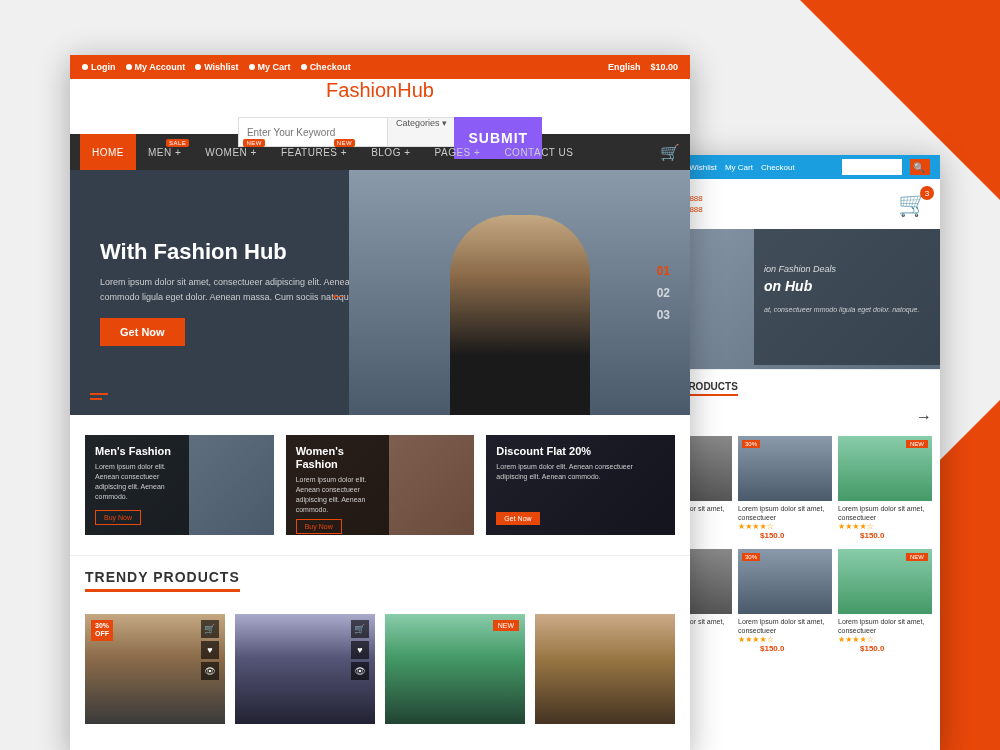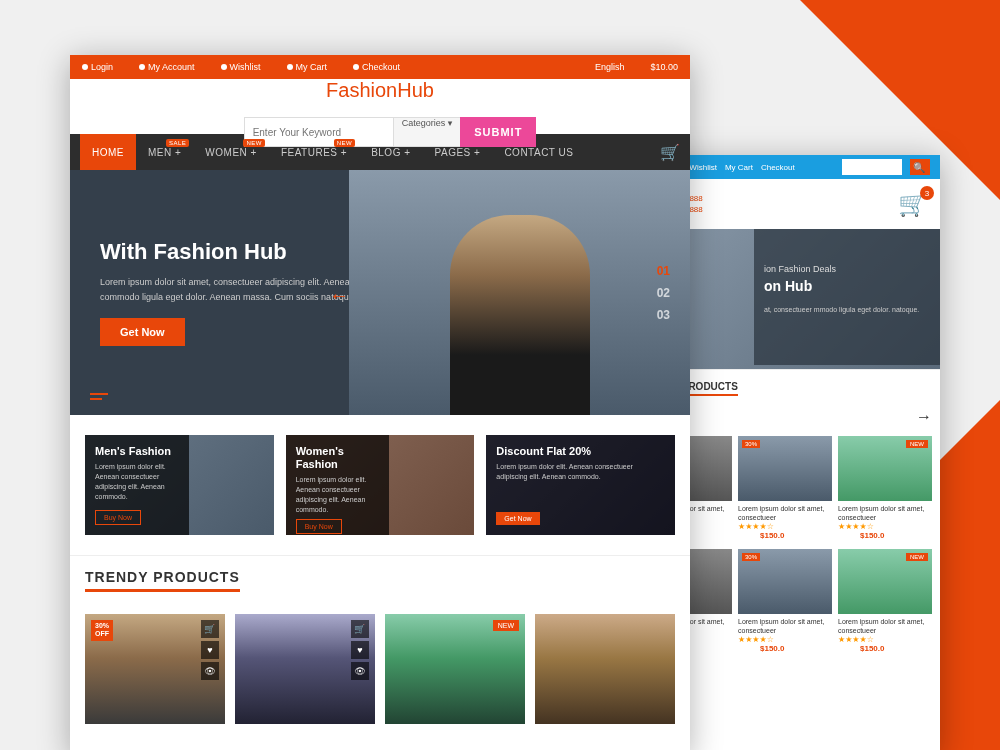--- a/index.html
+++ b/index.html
@@ -67,21 +67,22 @@
       background: #e8470a;
       height: 24px;
       display: flex;
       align-items: center;
       justify-content: space-between;
       padding: 0 12px;
     }
     .top-bar-left, .top-bar-right {
       display: flex;
       align-items: flex-start;
-      gap: 26px;
+      gap: 10px;
+      font-weight: bold;
     }
     .top-bar span {
       color: #fff;
       font-size: 9px;
       display: flex;
       align-items: center;
       gap: 3px;
     }
     .top-bar .dot {
       width: 6px; height: 6px;
@@ -133,26 +134,26 @@
       border: 1px solid #ddd;
       border-right: none;
       background: #f5f5f5;
       padding: 0 8px;
       font-size: 9px;
       color: #555;
       cursor: pointer;
       text-align: right;
     }
     .search-btn {
-      height: 30px;
-      background: #ec4899;
+      height: 42px;
+      background: #8b5cf6;
       color: #fff;
       border: none;
       padding: 0 14px;
-      font-size: 11px;
+      font-size: 14px;
       font-weight: bold;
       cursor: pointer;
       letter-spacing: 1px;
     }
 
     
     .nav-bar {
       background: #2d2d2d;
       height: 36px;
       display: flex;
@@ -550,20 +551,21 @@
     }
     .win2-hero-content {
       position: absolute;
       right: 0; top: 0; bottom: 4px;
       width: 60%;
       background: rgba(40,50,60,0.7);
       padding: 15px 10px;
       display: flex;
       flex-direction: column;
       justify-content: center;
+      font-style: italic;
     }
     .win2-hero-content .hero-subtitle { font-size: 9px; }
     .win2-hero-content .hero-title { font-size: 14px; }
     .win2-hero-content .hero-text { font-size: 7px; }
     .win2-products {
       background: #fff;
       padding: 8px;
       display: grid;
       grid-template-columns: 1fr 1fr 1fr;
       gap: 6px;

